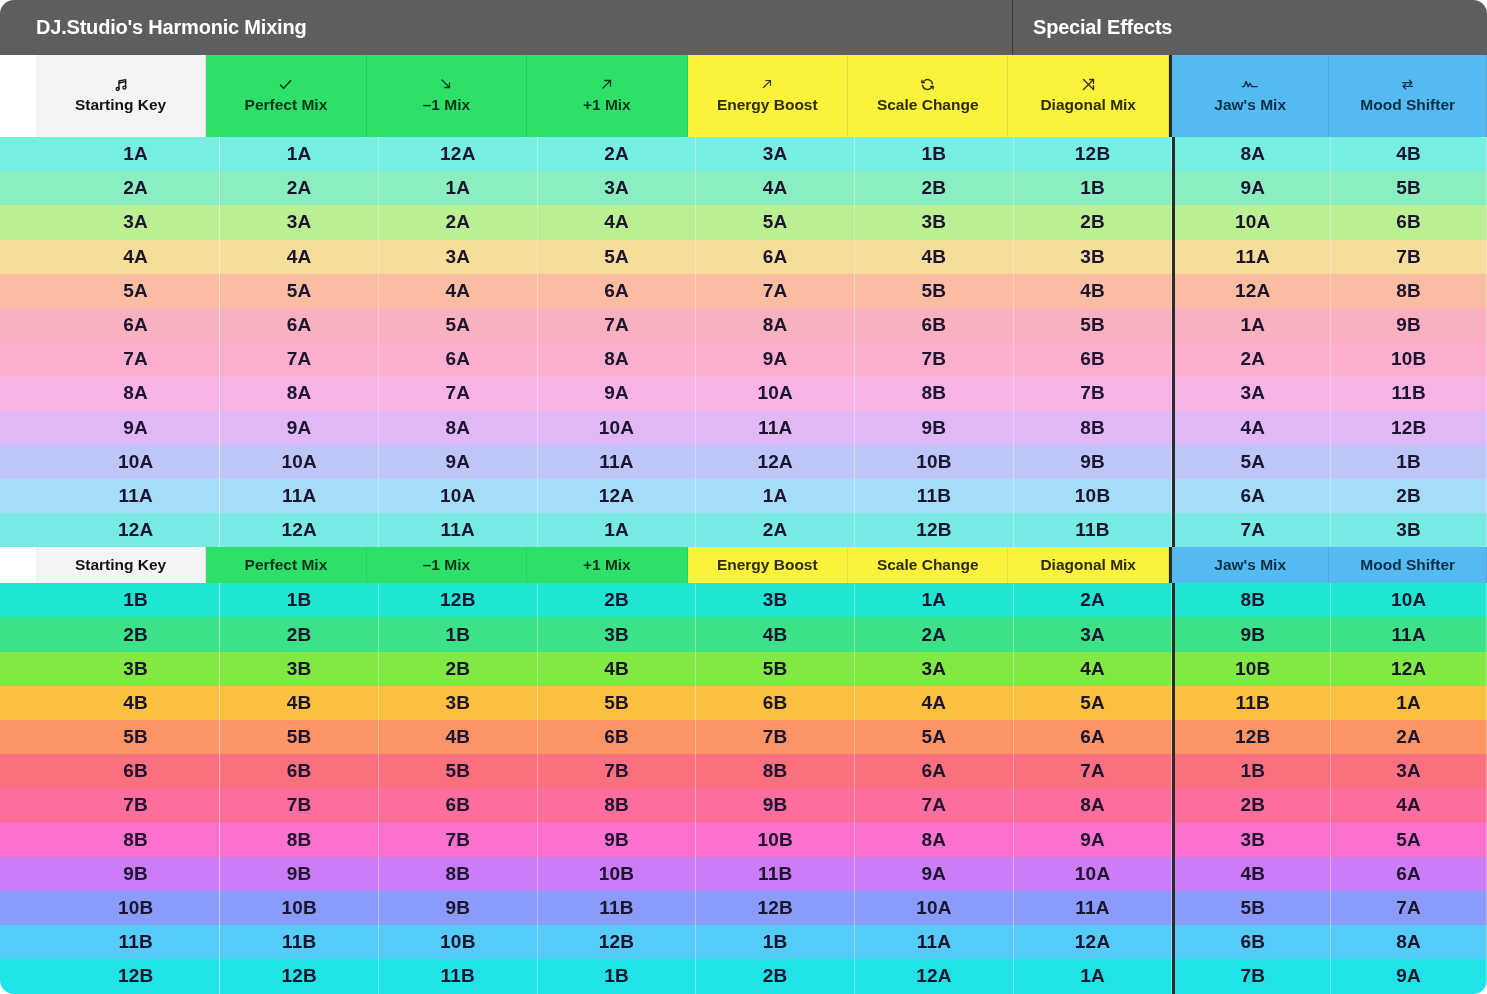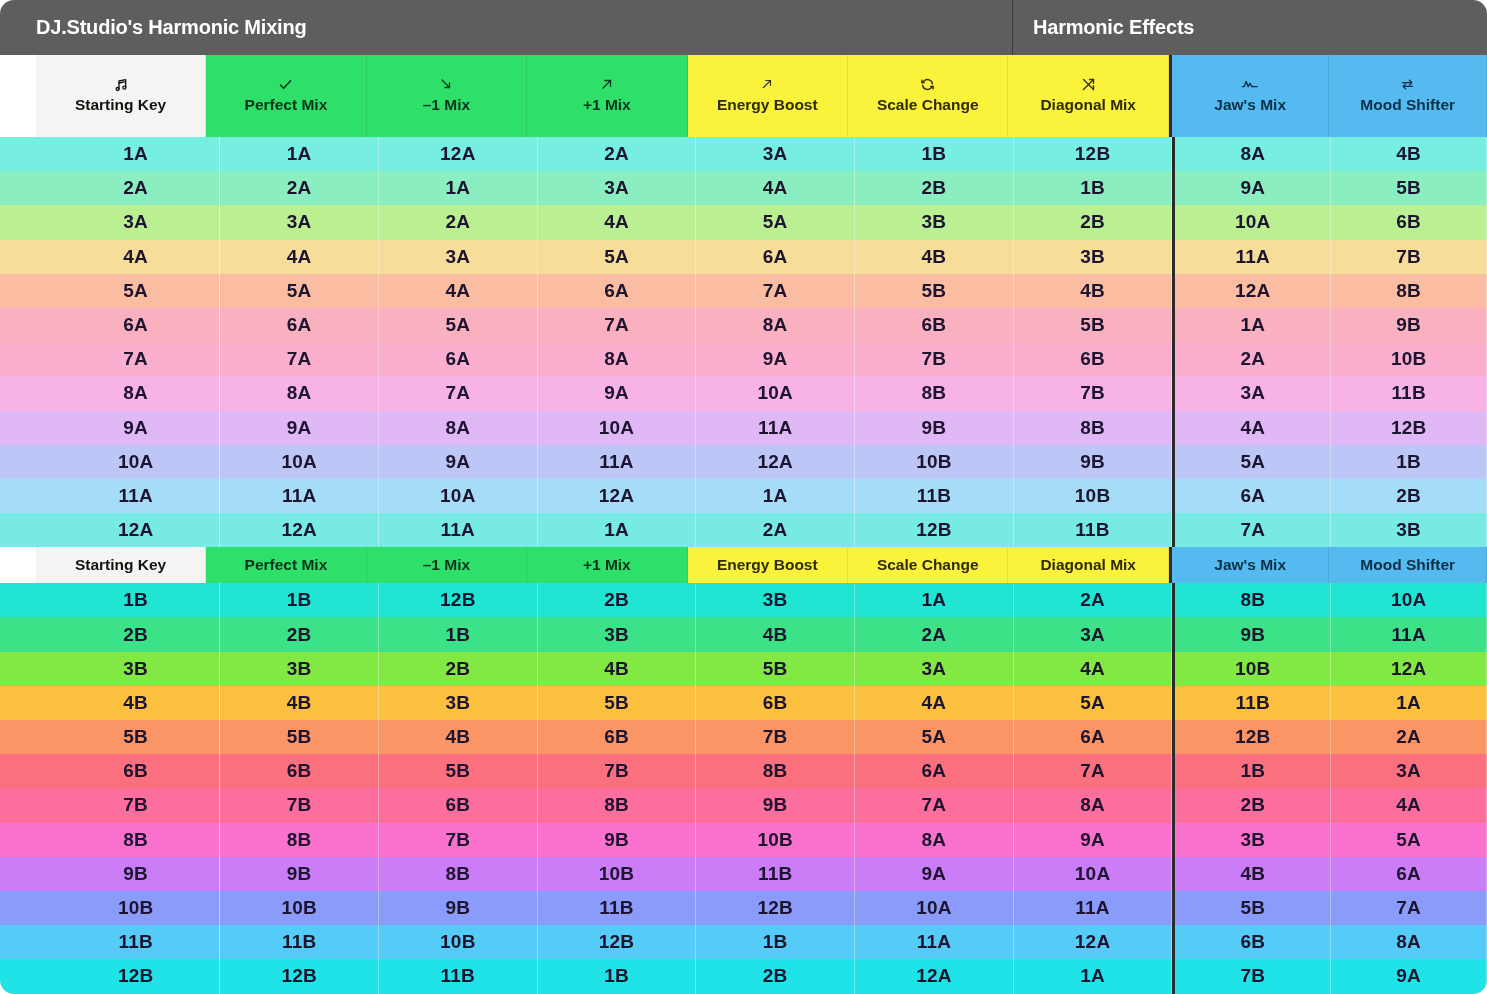--- a/index.html
+++ b/index.html
@@ -118,21 +118,21 @@
 </head>
 <body>
 
 <div id="app">
 
   <div class="title-band">
     <div class="title-main">
       <span class="title-text">DJ.Studio's Harmonic Mixing</span>
     </div>
     <div class="title-side">
-      <span class="title-text">Harmonic Effects</span>
+      <span class="title-text">Special Effects</span>
     </div>
   </div>
 
   <div class="head-row" id="head-row">
       <div class="hcell hc-key c-key">
         <span class="ico">
           <svg width="16" height="16" viewBox="0 0 24 24" fill="none" stroke="currentColor" stroke-width="2" stroke-linecap="round" stroke-linejoin="round">
             <circle cx="7" cy="18" r="2.2"></circle>
             <circle cx="17" cy="16" r="2.2"></circle>
             <path d="M9 18V6l10-2v12"></path>

